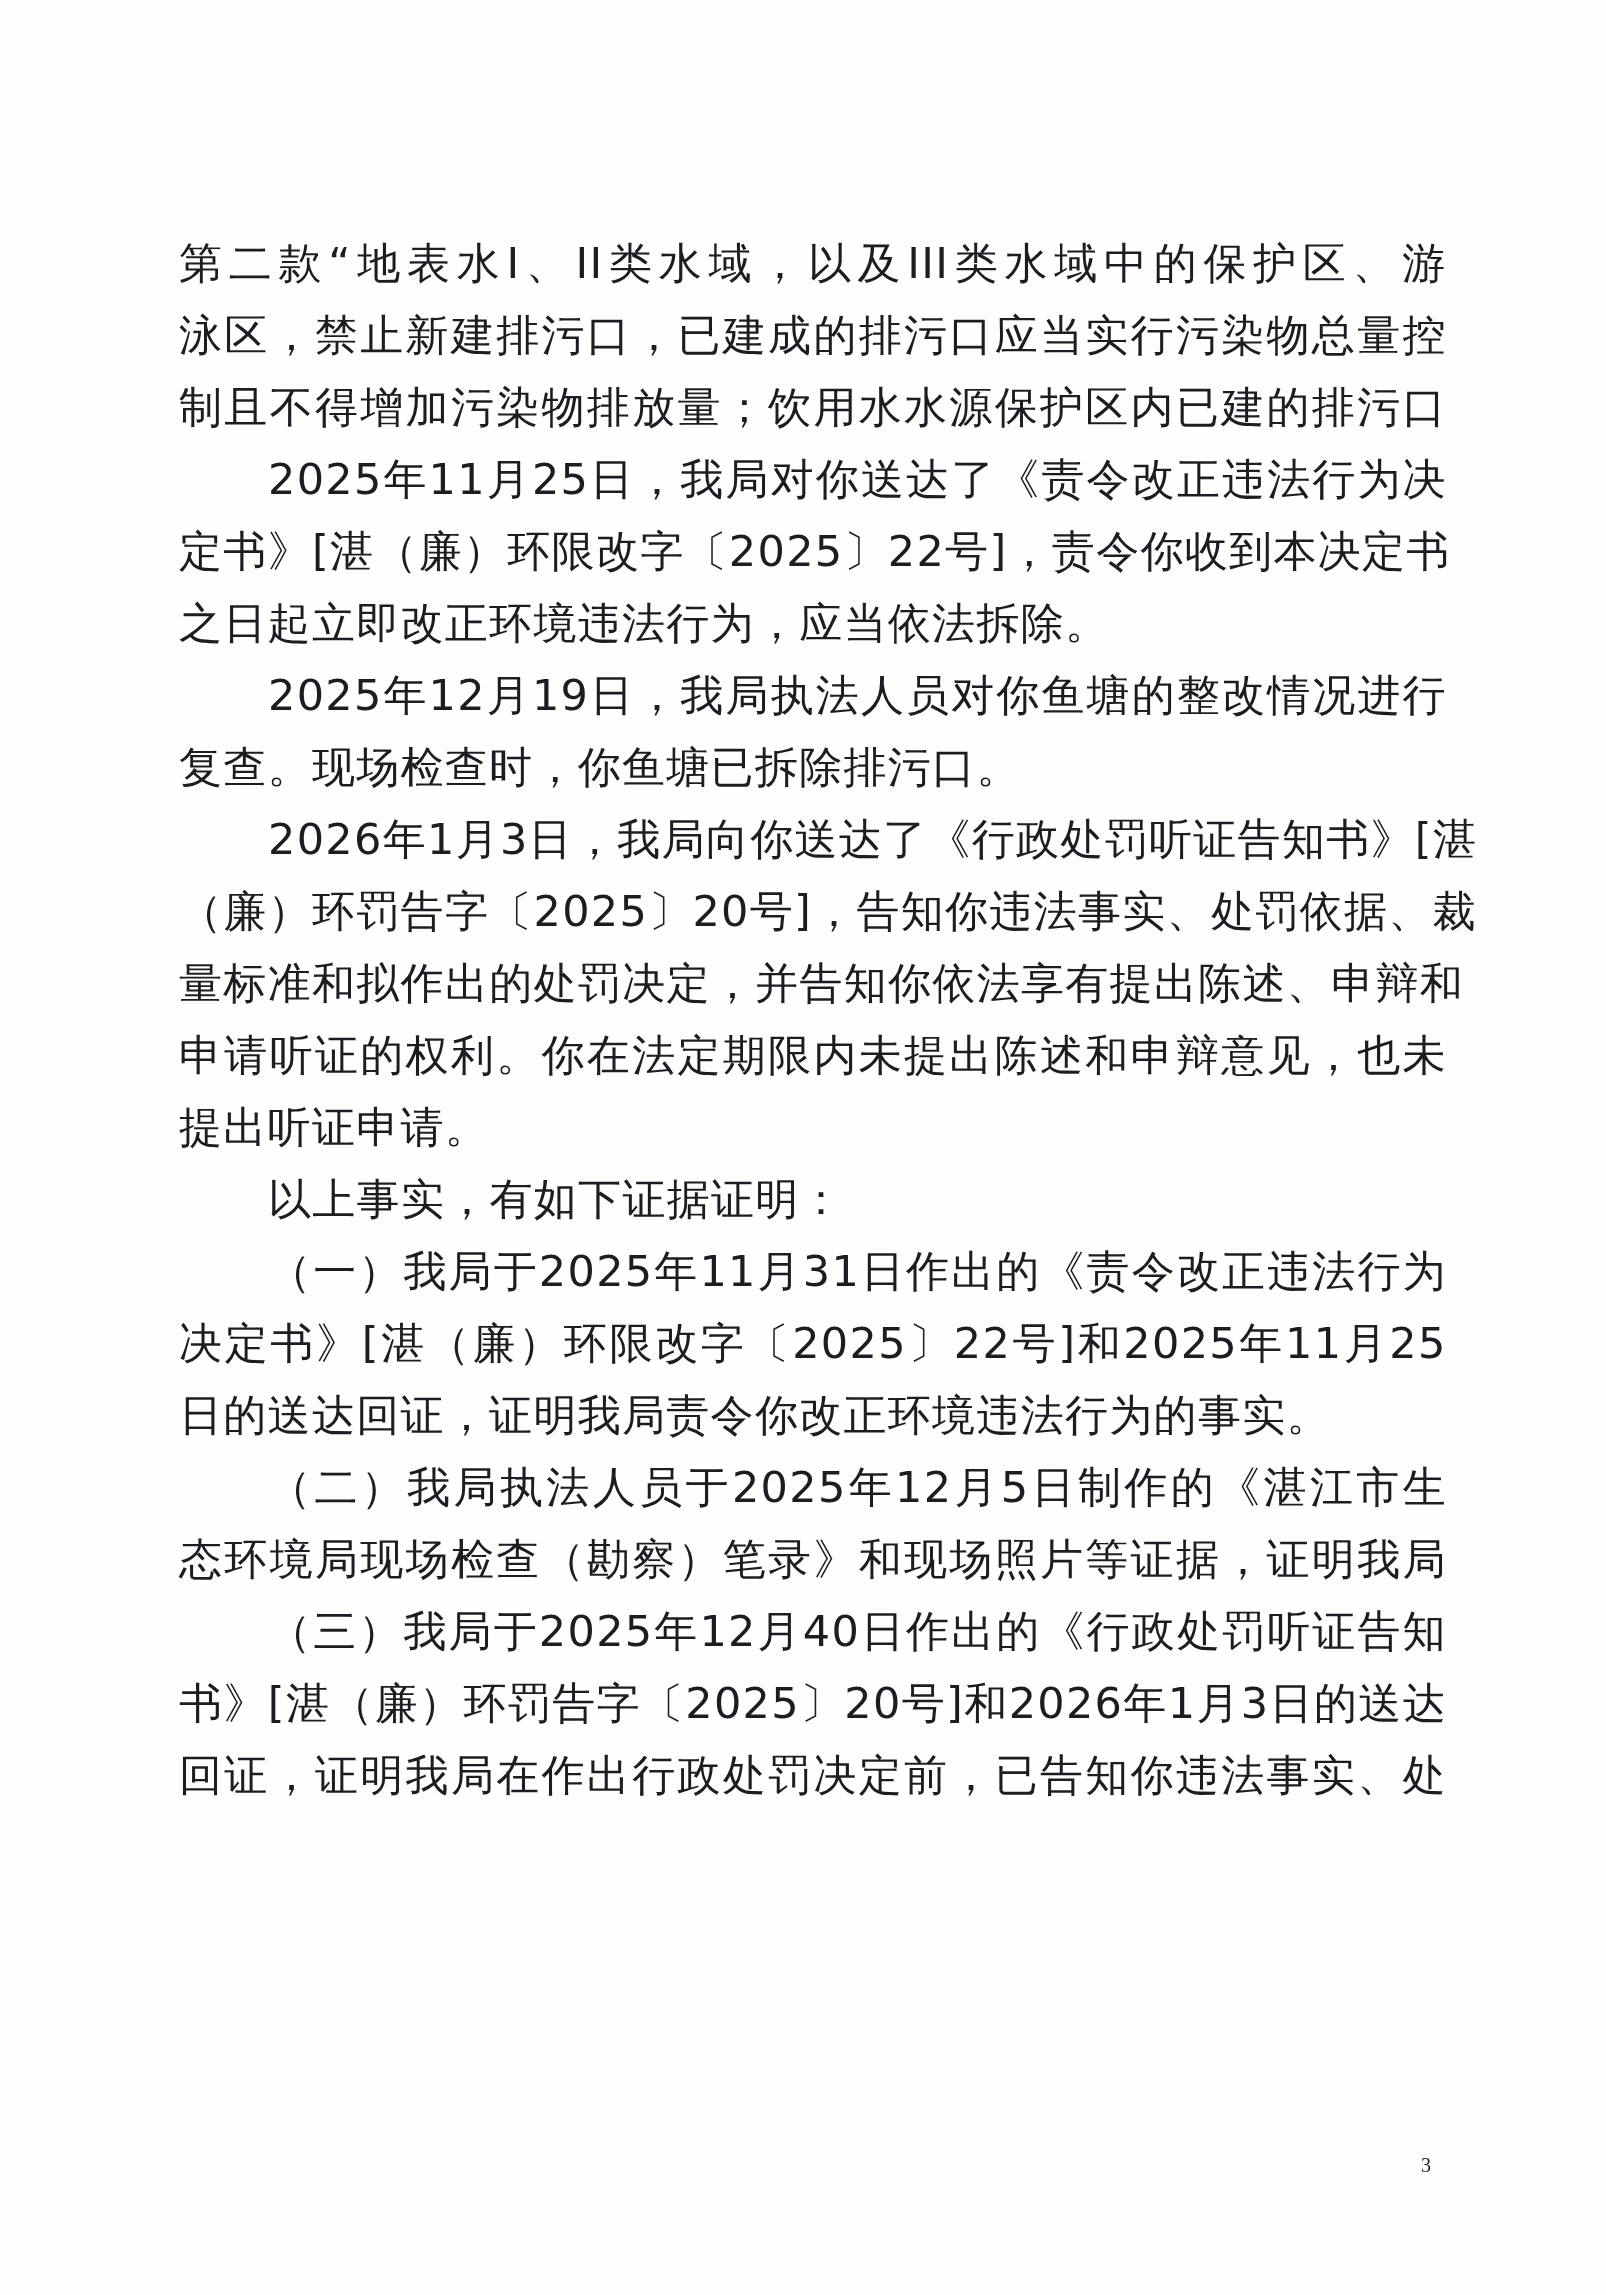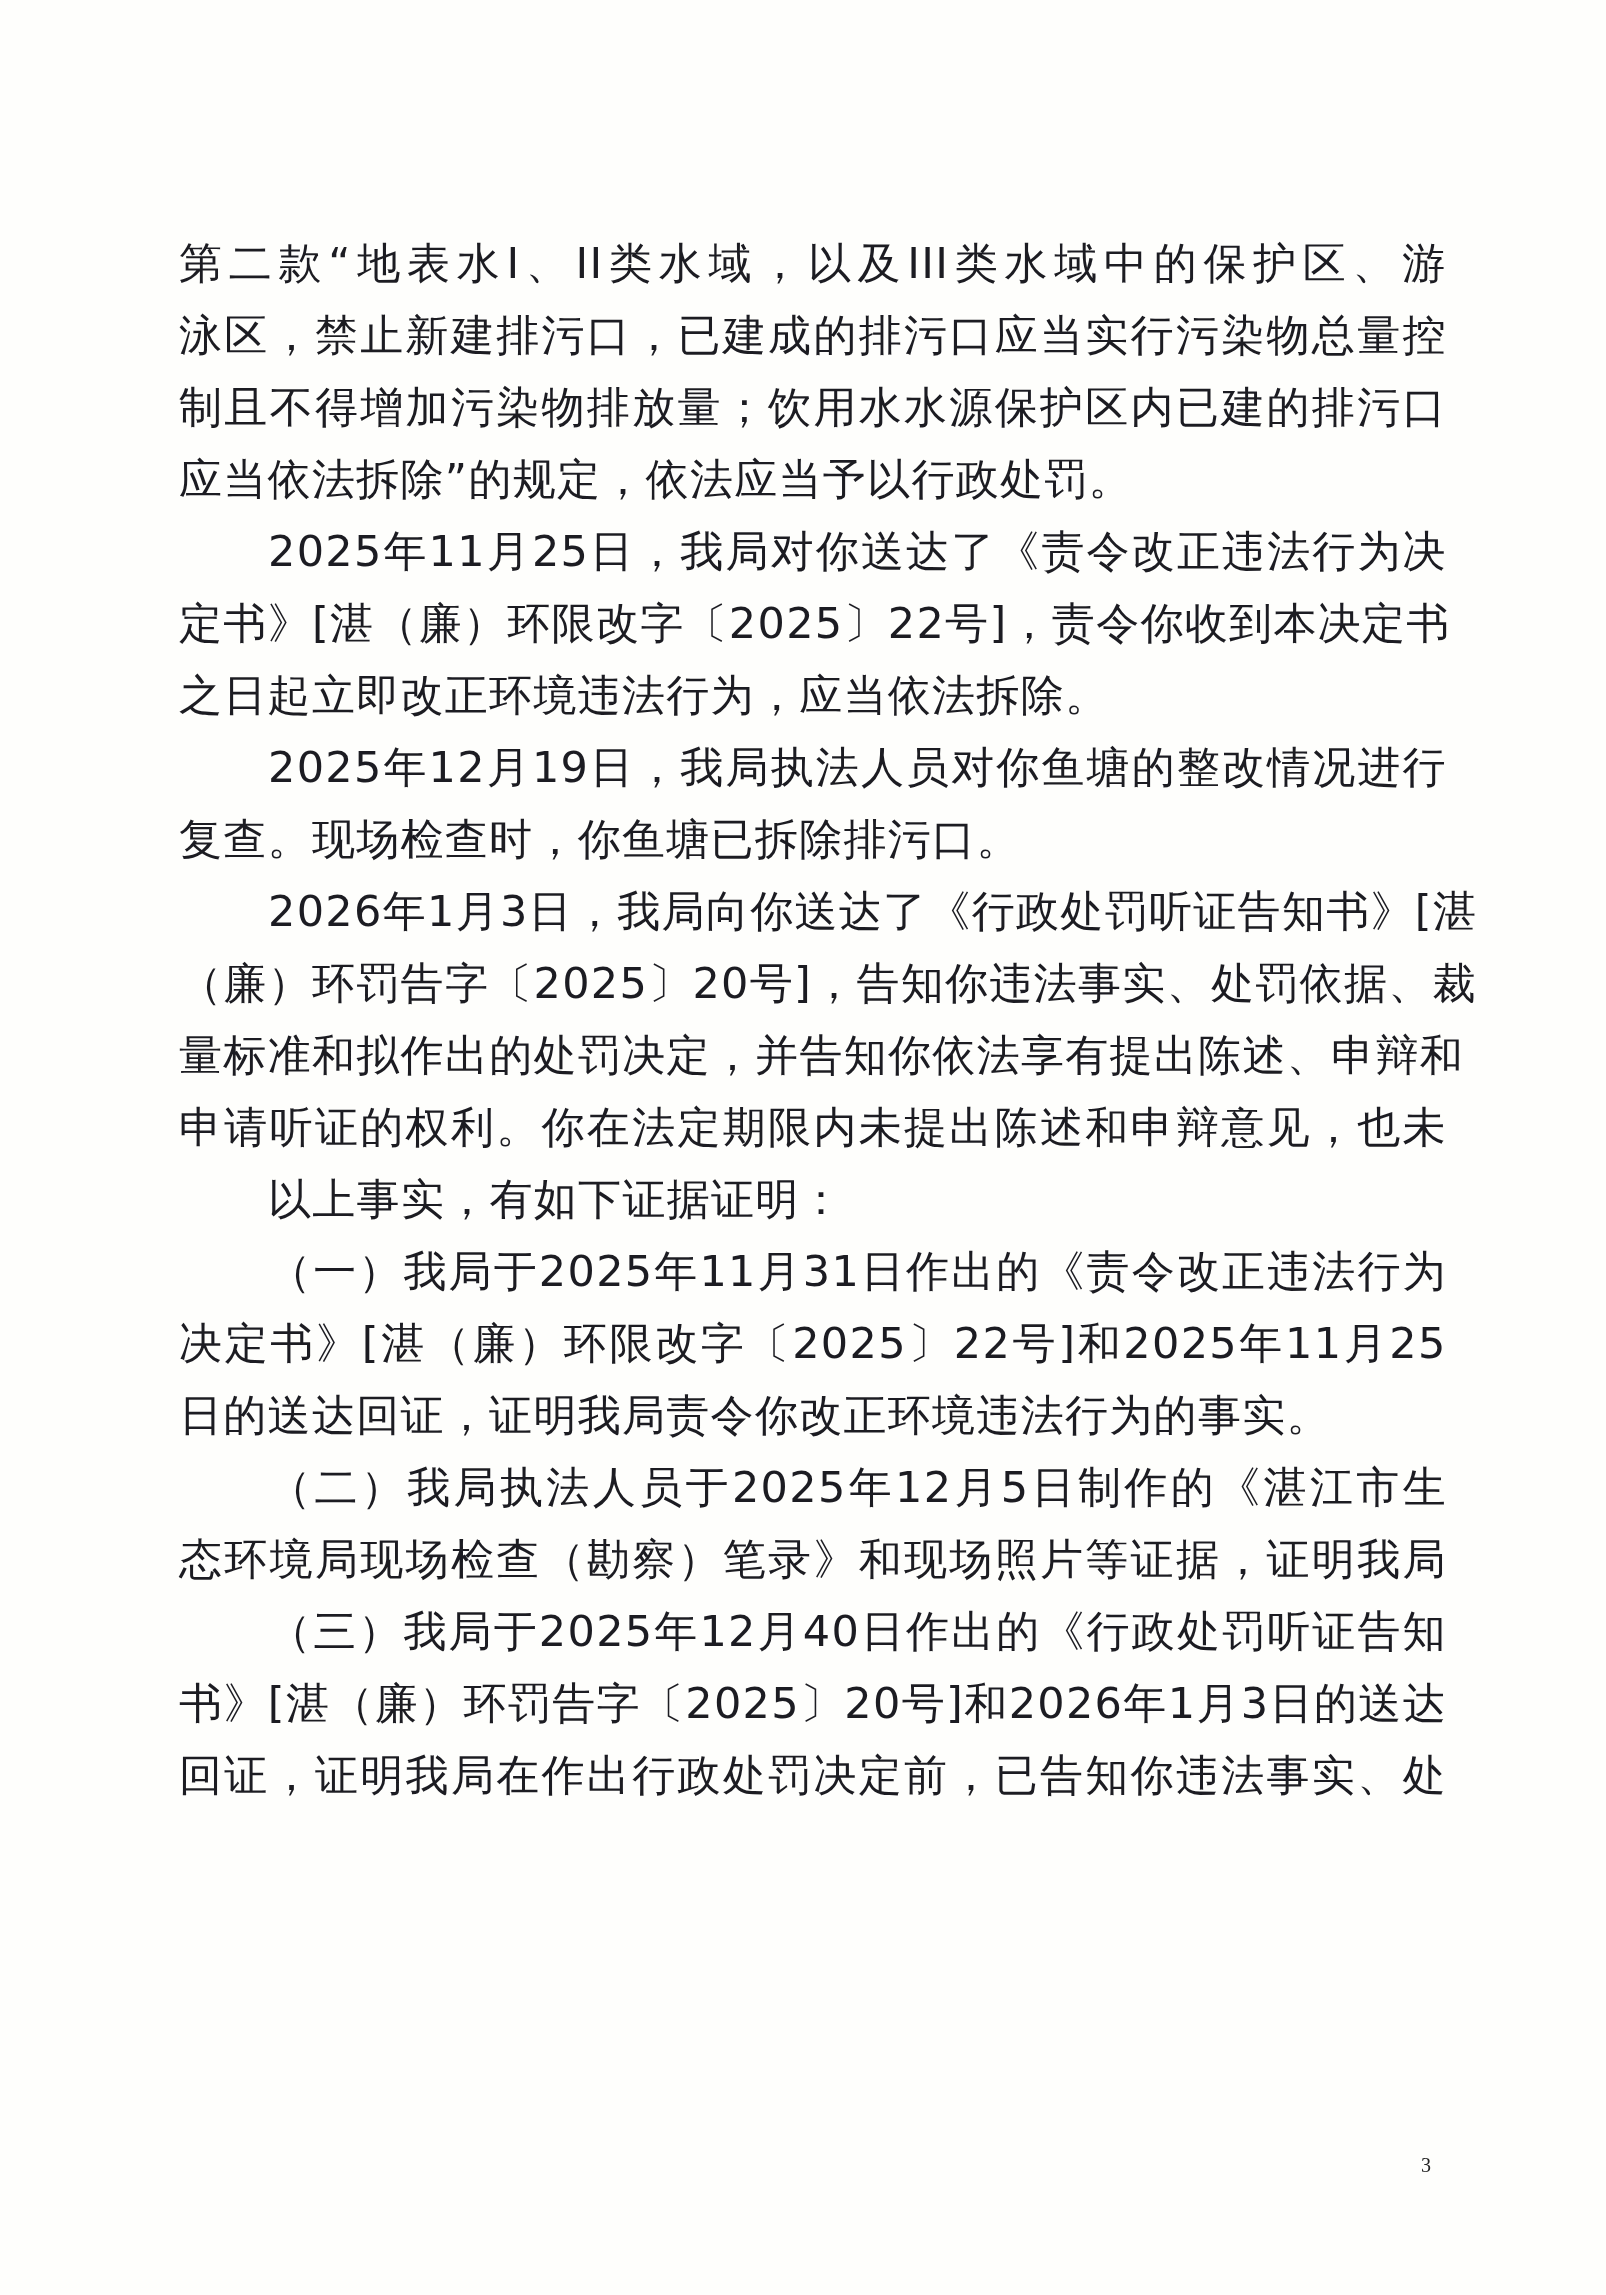--- a/index.html
+++ b/index.html
@@ -134,21 +134,20 @@
           <span class="ch">护</span>
           <span class="ch">区</span>
           <span class="ch">内</span>
           <span class="ch">已</span>
           <span class="ch">建</span>
           <span class="ch">的</span>
           <span class="ch">排</span>
           <span class="ch">污</span>
           <span class="ch">口</span>
         </div>
-      <div class="line last">应当依法拆除”的规定，依法应当予以行政处罚。</div>
     </div>
 
     <div>
       <div class="line indent">
           <span class="ch">2025</span>
           <span class="ch">年</span>
           <span class="ch">11</span>
           <span class="ch">月</span>
           <span class="ch">25</span>
           <span class="ch">日</span>
@@ -348,20 +347,21 @@
           <span class="ch">述</span>
           <span class="ch">和</span>
           <span class="ch">申</span>
           <span class="ch">辩</span>
           <span class="ch">意</span>
           <span class="ch">见</span>
           <span class="ch">，</span>
           <span class="ch">也</span>
           <span class="ch">未</span>
         </div>
+      <div class="line last">提出听证申请。</div>
     </div>
 
     <div>
       <div class="line indent last">以上事实，有如下证据证明：</div>
     </div>
 
     <div>
       <div class="line indent">
           <span class="ch">（</span>
           <span class="ch">一</span>

